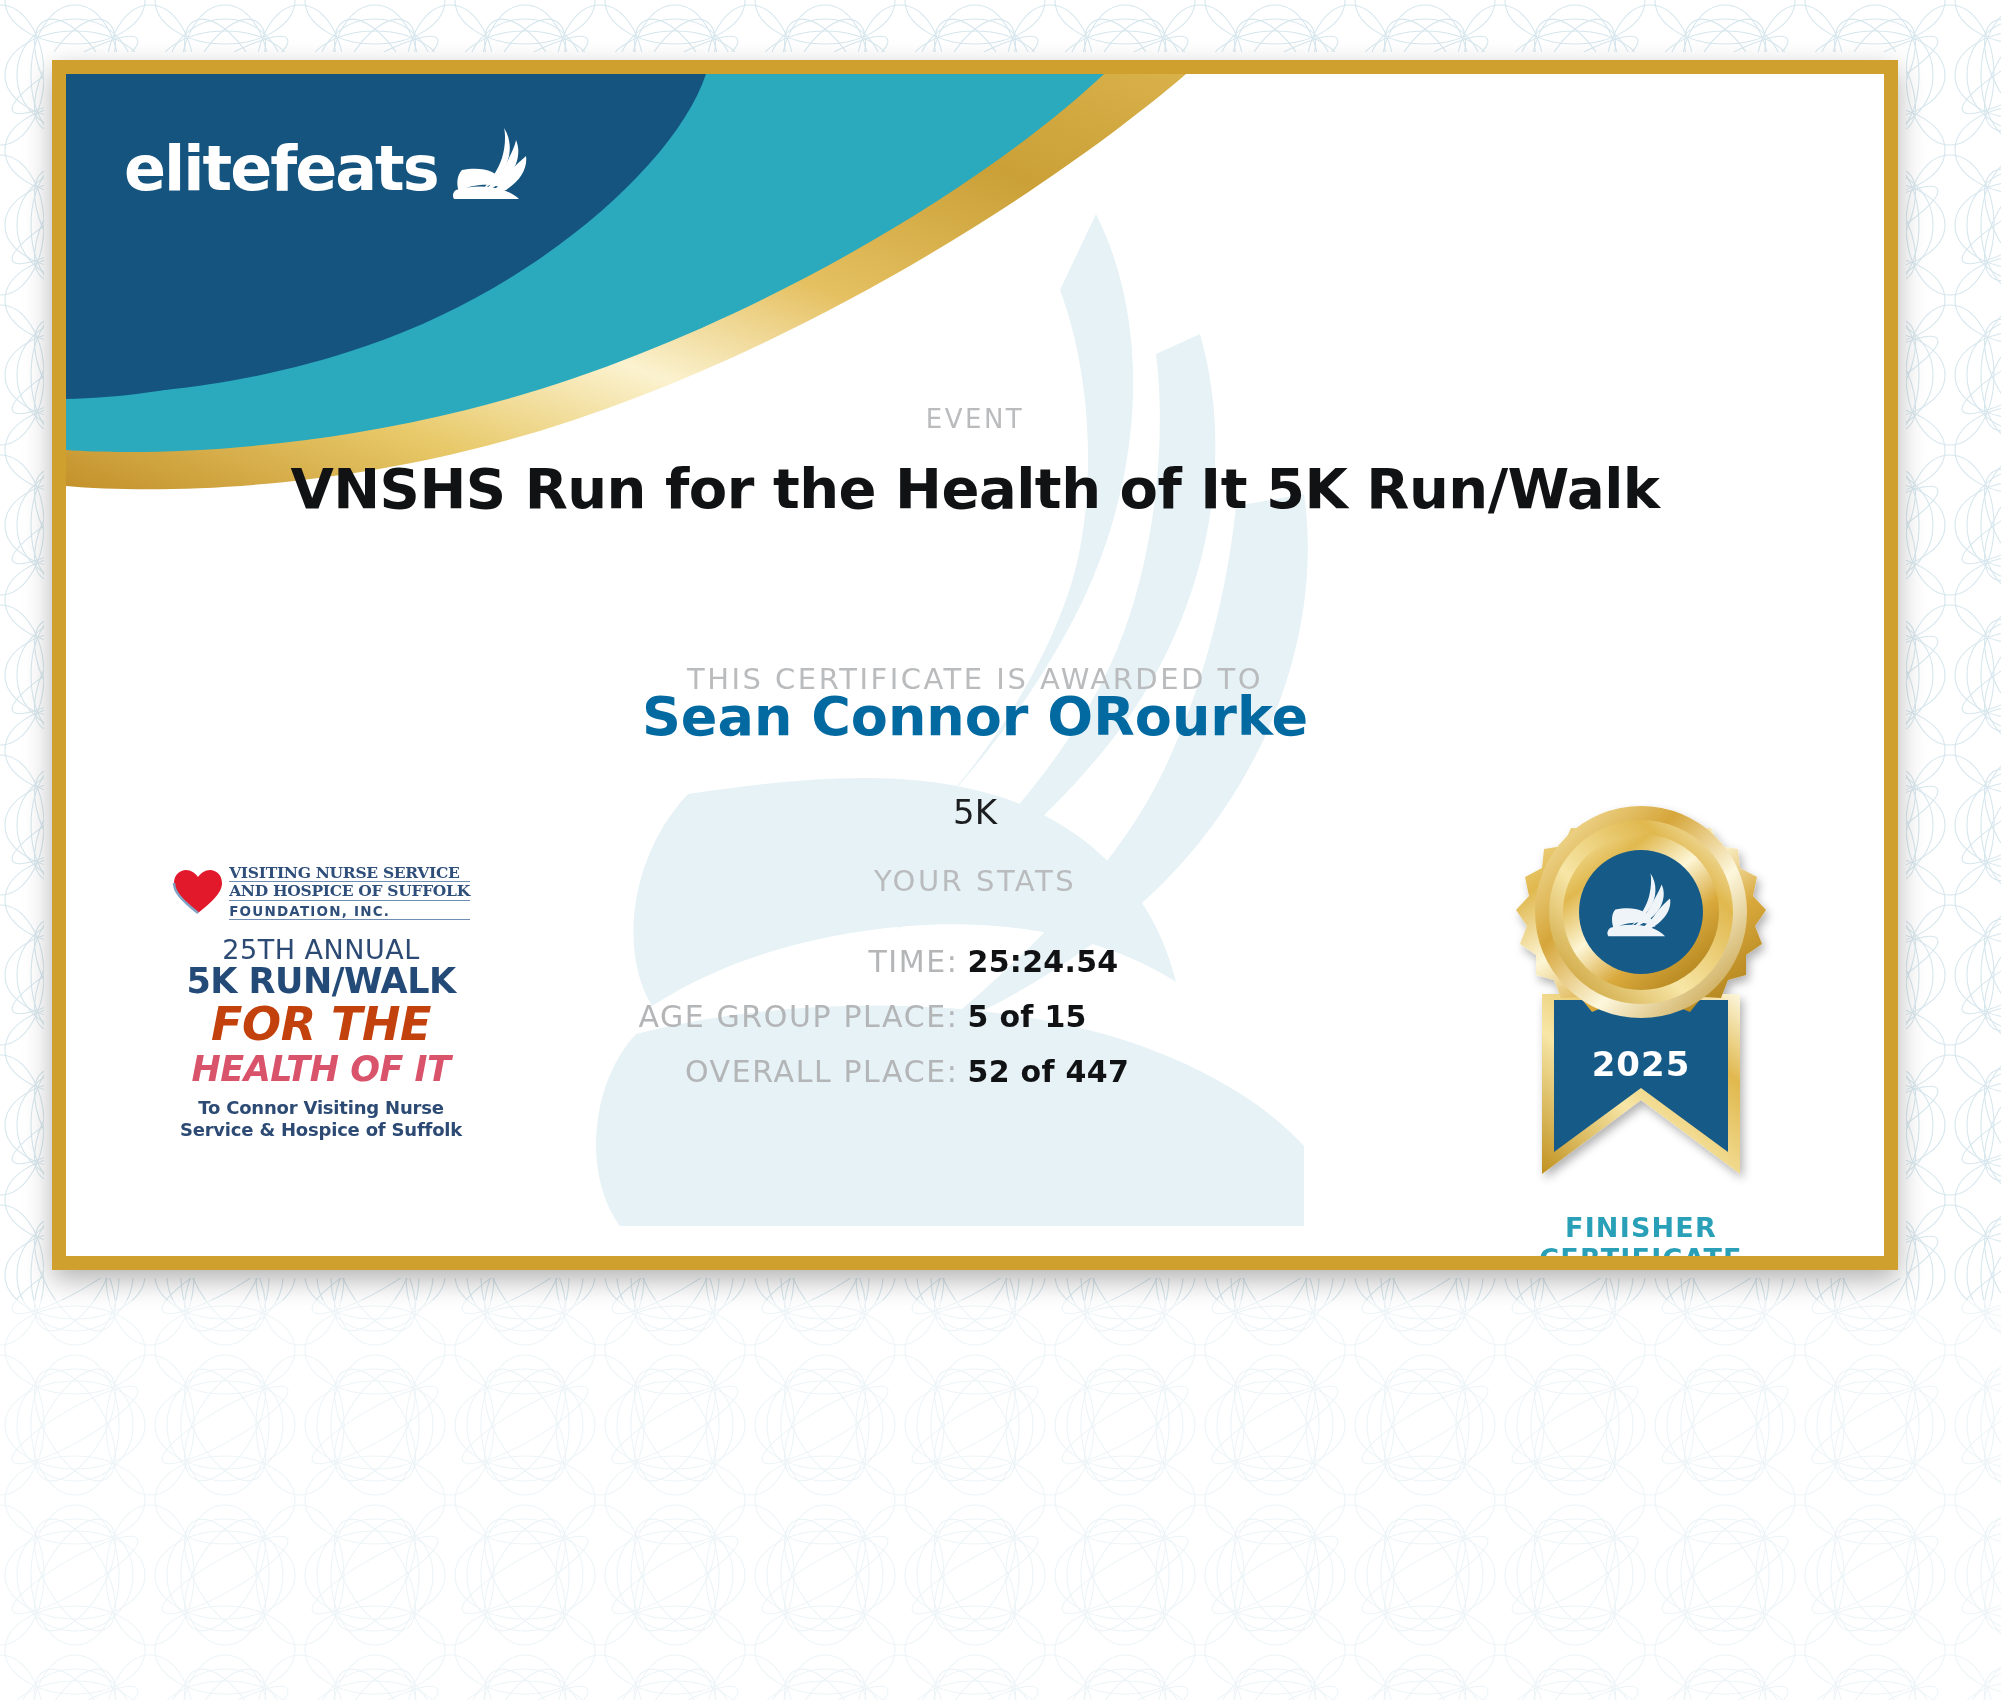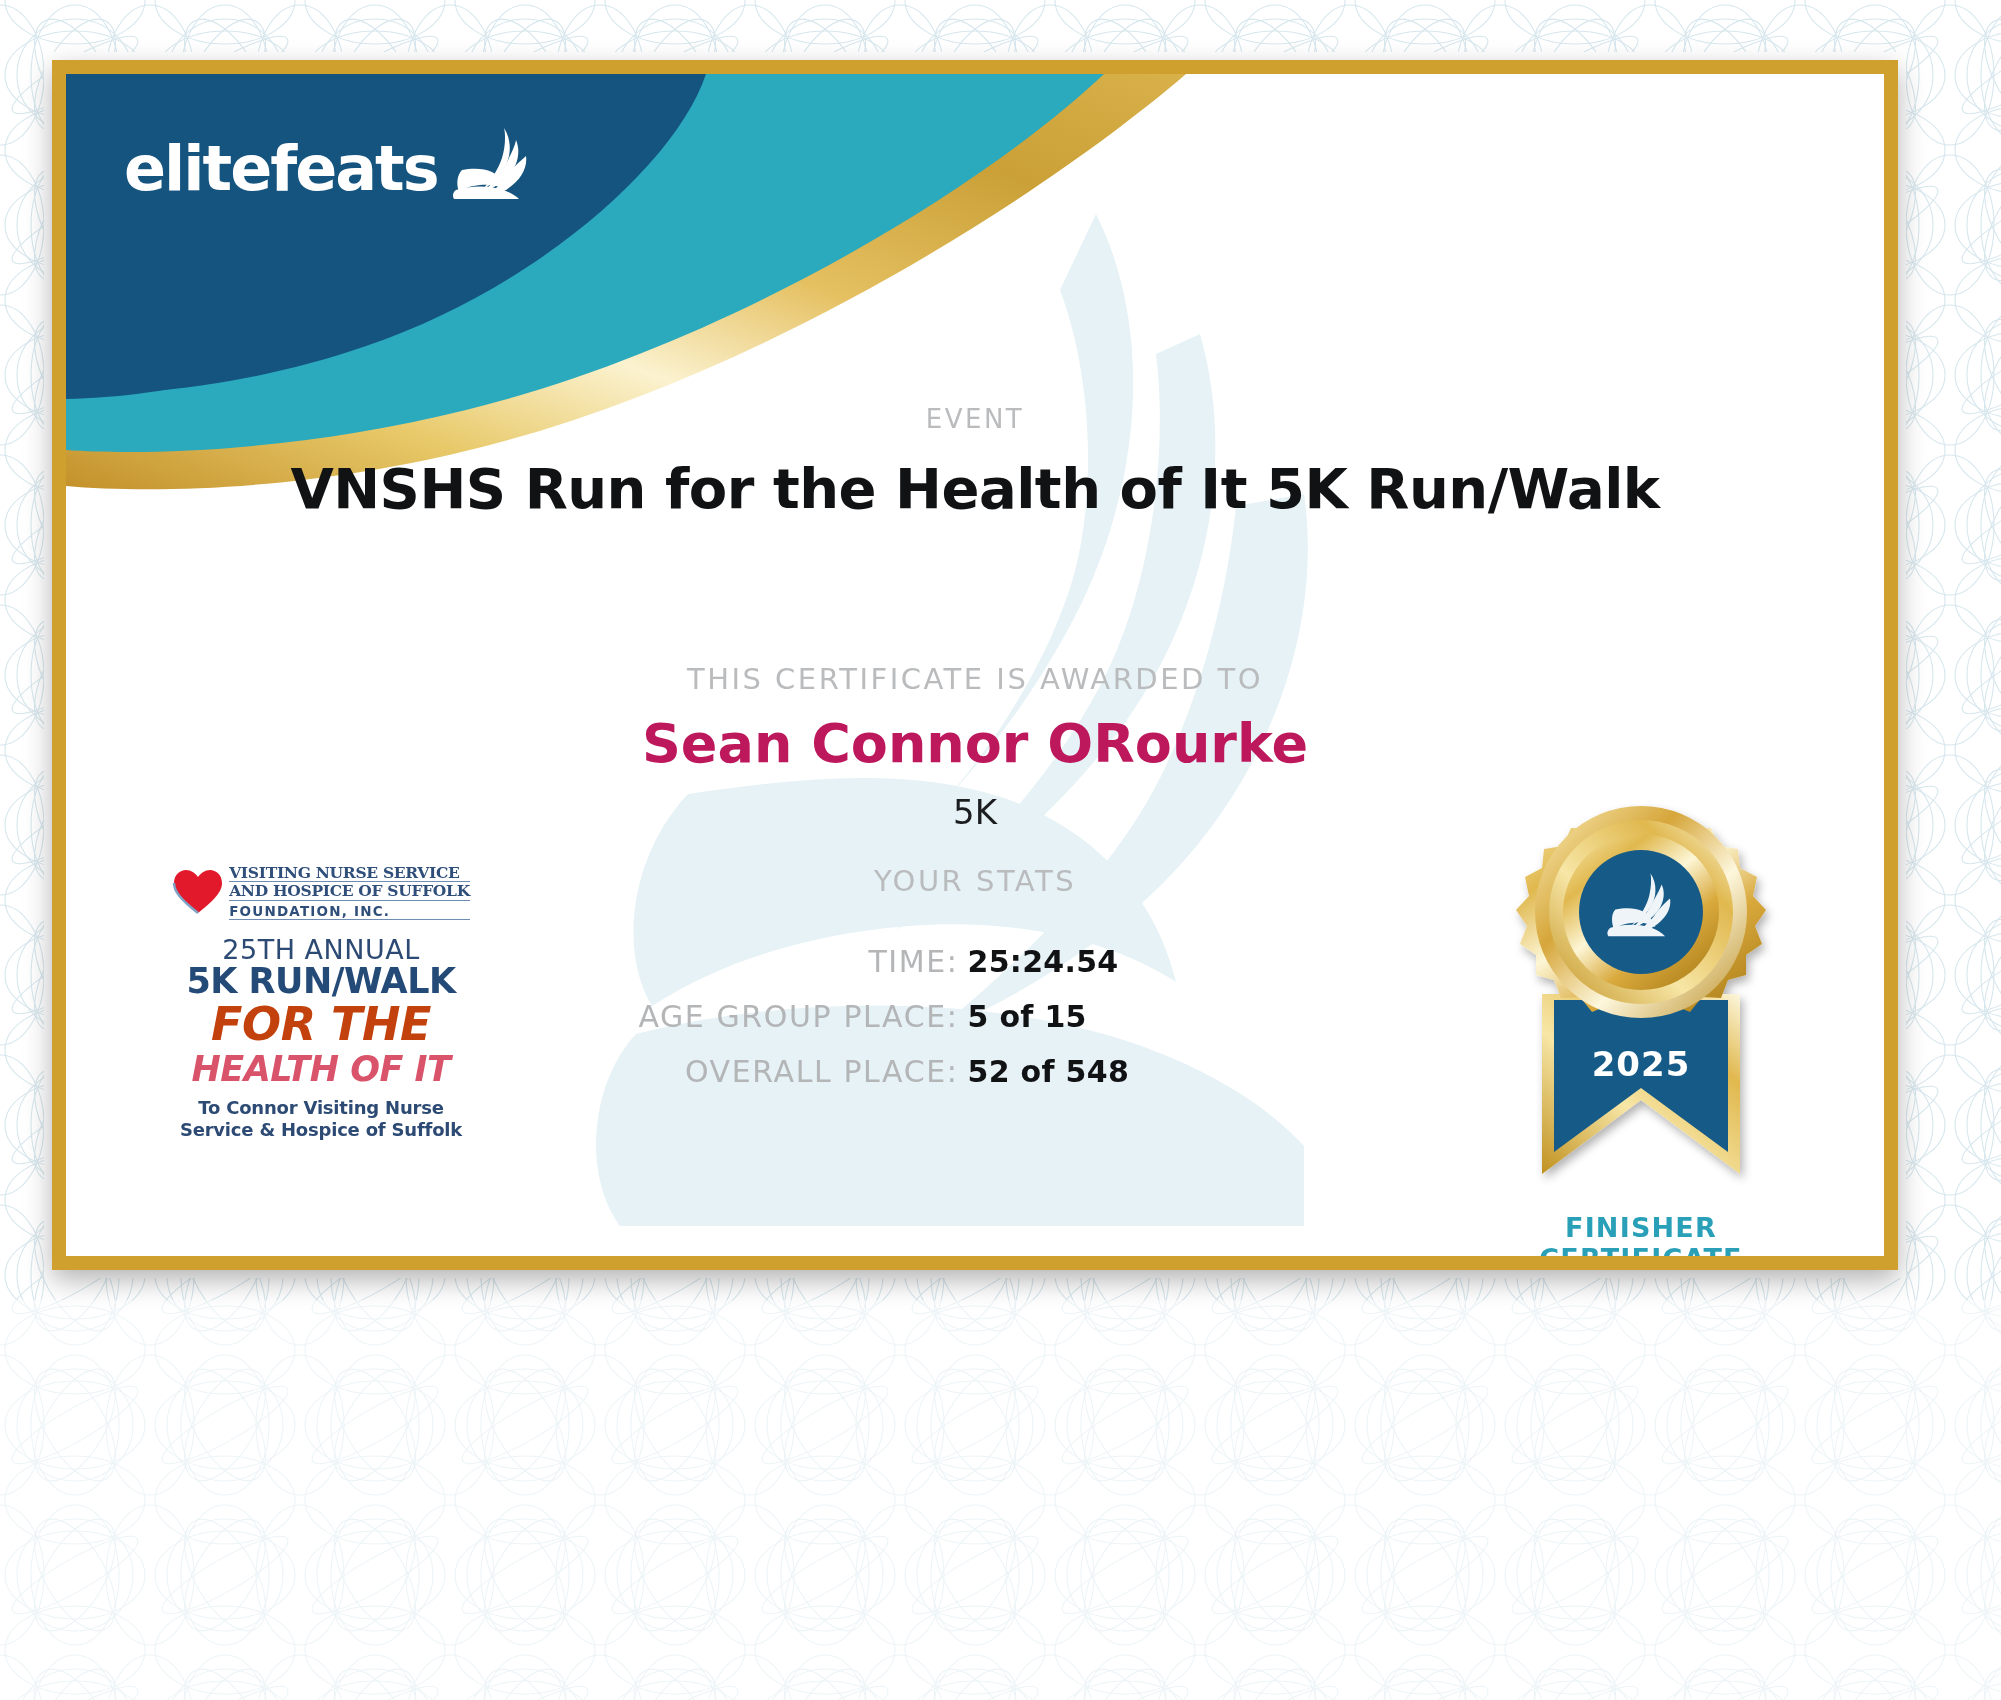--- a/index.html
+++ b/index.html
@@ -110,25 +110,25 @@
   #event-title  {
     top: 382px;
     font-family: "DejaVu Sans", sans-serif;
     font-weight: 700;
     font-size: 56px;
     color: #111214;
     letter-spacing: -0.5px;
   }
   #awarded-label { top: 588px; font-size: 29px; }
   #recipient-name {
-    top: 638px;
+    top: 611px;
     font-family: "DejaVu Sans", sans-serif;
     font-weight: 700;
     font-size: 54px;
-    color: #be185d;
+    color: #0369a1;
     letter-spacing: 0px;
   }
   #event-distance {
     top: 718px;
     font-family: "DejaVu Sans", sans-serif;
     font-size: 34px;
     color: #1c1d1f;
     font-weight: 400;
   }
   #stats-label { top: 790px; font-size: 29px; }
@@ -366,21 +366,21 @@
         <div class="stat-row">
           <span class="stat-label">TIME:</span>
           <span class="stat-value">25:24.54</span>
         </div>
         <div class="stat-row">
           <span class="stat-label">AGE GROUP PLACE:</span>
           <span class="stat-value">5 of 15</span>
         </div>
         <div class="stat-row">
           <span class="stat-label">OVERALL PLACE:</span>
-          <span class="stat-value">52 of 548</span>
+          <span class="stat-value">52 of 447</span>
         </div>
       </div>
 
       <div id="sponsor-logo">
         <div class="spon-top">
           <svg width="52" height="46" viewBox="0 0 52 46" aria-hidden="true">
             <path d="M26 44 C8 30 2 22 2 14 C2 6 8 1 14 1 C19 1 23 4 26 8
                      C29 4 33 1 38 1 C44 1 50 6 50 14 C50 22 44 30 26 44 Z" fill="#e2182b"></path>
             <path d="M26 44 C8 30 2 22 2 14" fill="none" stroke="#7fa3c4" stroke-width="2.5"></path>
           </svg>

